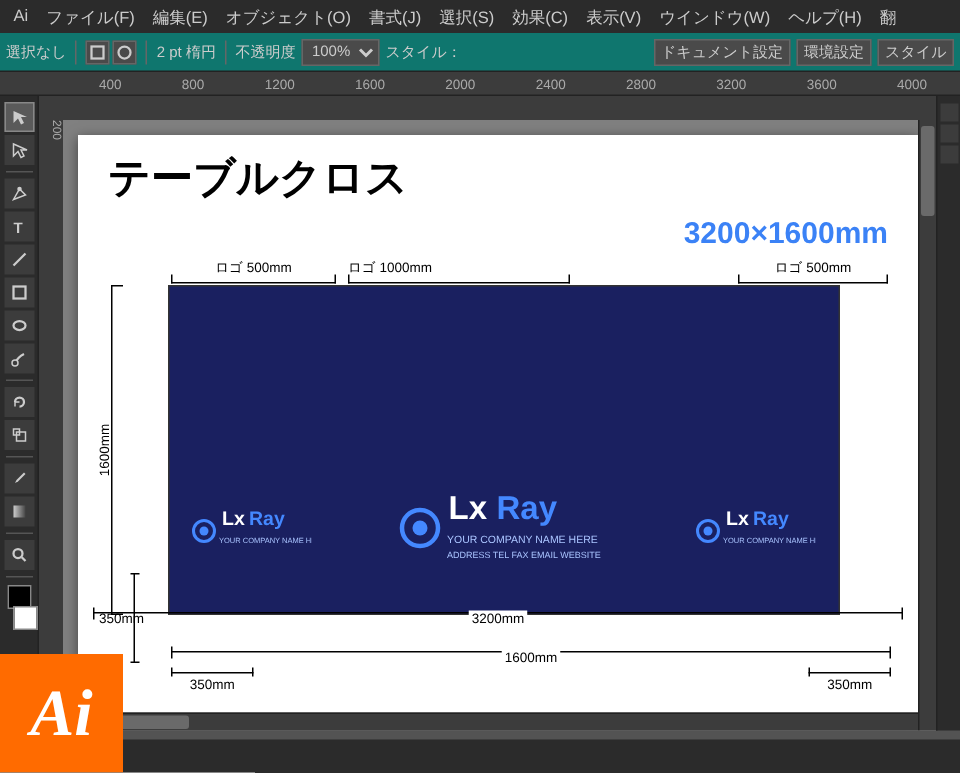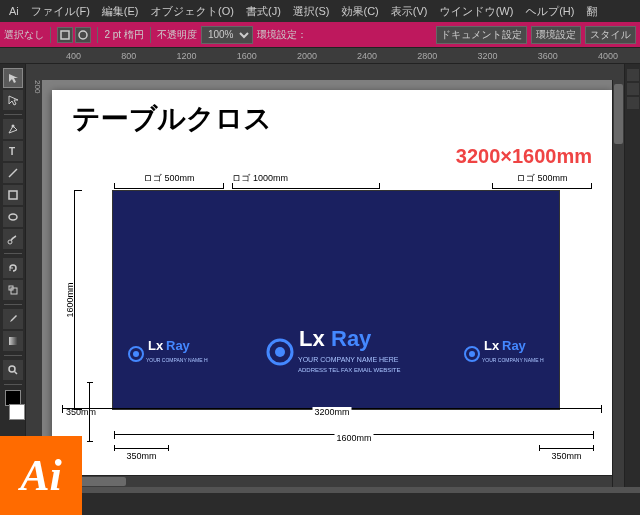--- a/index.html
+++ b/index.html
@@ -29,21 +29,21 @@
       font-size: 11px;
       padding: 2px 5px;
       cursor: pointer;
       white-space: nowrap;
     }
 
     
     #toolbar {
       width: 100%;
       height: 26px;
-      background: #be185d;
+      background: #0f766e;
       display: flex;
       align-items: center;
       padding: 0 4px;
       gap: 4px;
       border-bottom: 1px solid #222;
     }
     .toolbar-btn {
       color: #ccc;
       font-size: 10px;
       background: #4a4a4a;
@@ -145,21 +145,21 @@
       font-weight: bold;
       font-family: 'MS Gothic', 'Yu Gothic', Arial, sans-serif;
       color: #000;
     }
     .doc-size-label {
       position: absolute;
       top: 55px;
       right: 20px;
       font-size: 20px;
       font-weight: bold;
-      color: #ef4444;
+      color: #3b82f6;
     }
 
     
     #blue-rect {
       position: absolute;
       top: 100px;
       left: 60px;
       width: 448px;
       height: 220px;
       background: #1a2060;
@@ -256,21 +256,21 @@
         </svg>
     </div>
   </div>
   <div style="width:1px;height:16px;background:#666;margin:0 2px;"></div>
   <span class="toolbar-label">2 pt 楕円</span>
   <div style="width:1px;height:16px;background:#666;margin:0 2px;"></div>
   <span class="toolbar-label">不透明度</span>
   <select class="toolbar-select">
     <option>100%</option>
   </select>
-  <span class="toolbar-label">環境設定：</span>
+  <span class="toolbar-label">スタイル：</span>
   <div style="flex:1;"></div>
   <button class="toolbar-btn">ドキュメント設定</button>
   <button class="toolbar-btn">環境設定</button>
   <button class="toolbar-btn">スタイル</button>
 </div>
 
 <div id="optionsbar" style="background:#3c3c3c;height:16px;display:flex;align-items:center;padding:0 0 0 62px;gap:0;">
   <div style="color:#aaa;font-size:9px;width:560px;display:flex;justify-content:space-between;padding:0 4px;">
     <span>400</span>
     <span>800</span>

